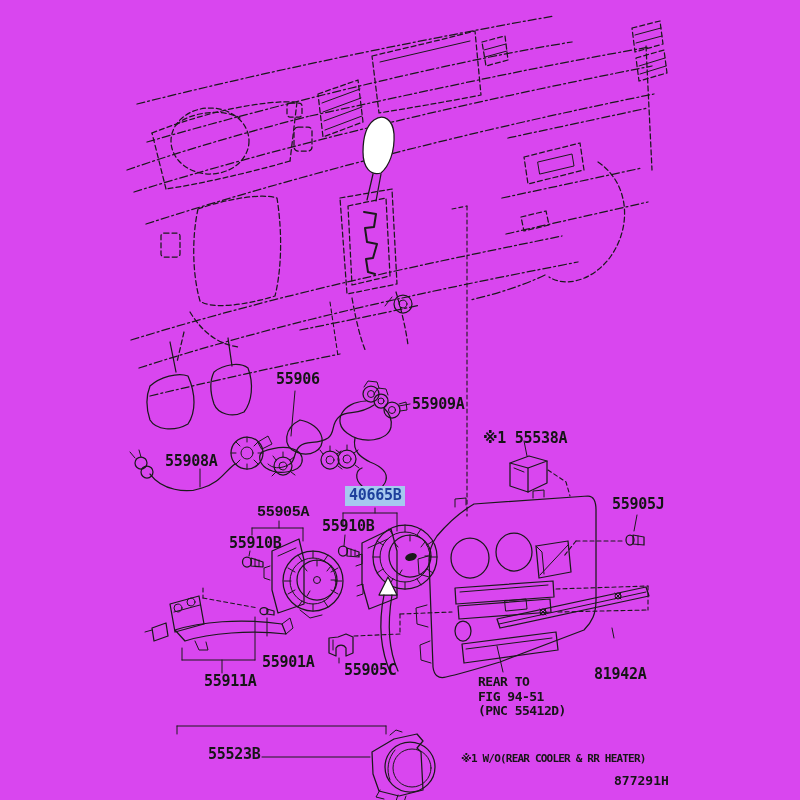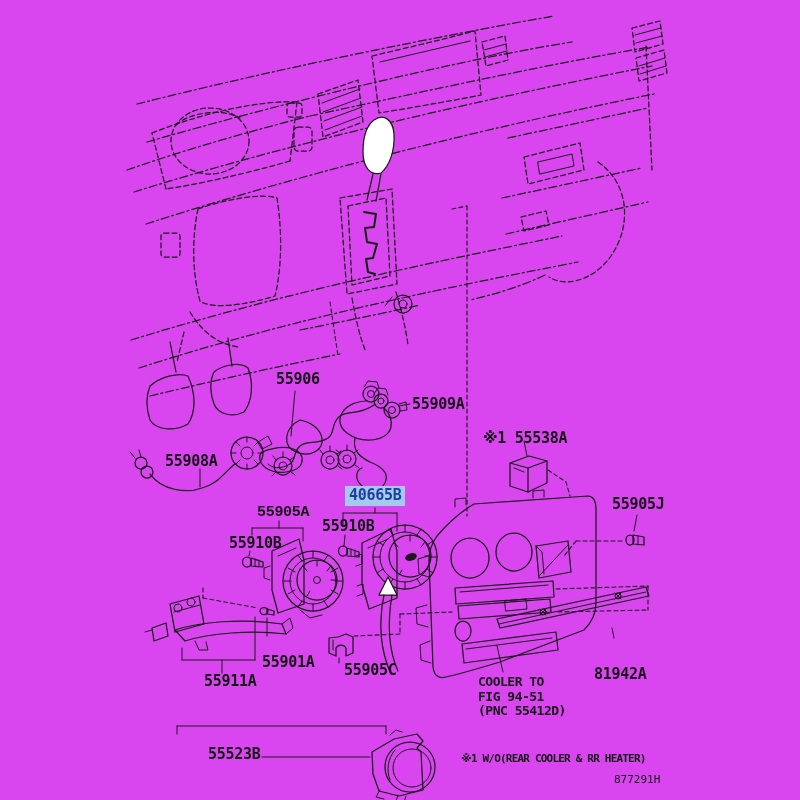--- a/index.html
+++ b/index.html
@@ -6,21 +6,21 @@
   .stage{position:relative;width:800px;height:800px;background:#d946ef;overflow:hidden;
          font-family:"DejaVu Sans Mono","DejaVu Sans",monospace;padding-left:20px;}
   .stage svg{position:absolute;left:0;top:0;}
   .label{position:absolute;font-weight:bold;font-size:15px;line-height:17px;color:#151515;
          white-space:nowrap;letter-spacing:-0.3px;}
   .label.selected{background:#A6C9EF;color:#1D3F9C;padding:1px 4px 2px 4px;}
   .cap{position:absolute;font-weight:bold;font-size:11px;line-height:13px;color:#151515;
        letter-spacing:-0.8px;white-space:nowrap;}
   .refer{position:absolute;font-weight:bold;font-size:13px;line-height:14.5px;color:#151515;
          letter-spacing:-0.5px;white-space:pre;}
-  .figcode{position:absolute;font-weight:normal;font-size:11px;color:#151515;letter-spacing:0;}
+  .figcode{position:absolute;font-weight:bold;font-size:13px;color:#151515;letter-spacing:0;}
   .ln{fill:none;stroke:#1a1a1a;stroke-width:1.25;stroke-linecap:round;stroke-linejoin:round;}
   .thin{stroke-width:1;}
   .hv{stroke-width:2;}
   .dd{stroke-dasharray:8 3 2 3;}   
   .dsh{stroke-dasharray:5 3;}      
   .ref{stroke-dasharray:4 3;stroke-width:1.1;}
   .wfill{fill:#ffffff;}
   .bfill{fill:#1a1a1a;stroke:none;}
 </style>
 </head>
@@ -293,18 +293,18 @@
 <div class="label" style="left:612px;top:496px;">55905J</div>
 <div class="label" style="left:257px;top:504px;font-family:Liberation Mono, monospace;">55905A</div>
 <div class="label" style="left:322px;top:518px;">55910B</div>
 <div class="label" style="left:229px;top:535px;">55910B</div>
 <div class="label" style="left:246px;top:654px;margin-left:16px;">55901A</div>
 <div class="label" style="left:594px;top:638px;margin-top:28px;">81942A</div>
 <div class="label" style="left:312px;top:662px;margin-left:32px;">55905C</div>
 <div class="label" style="left:204px;top:673px;">55911A</div>
 <div class="label" style="left:208px;top:746px;">55523B</div>
 
-<div class="refer" style="left:478px;top:675px;"><span>COOLER TO</span><br><span>FIG 94-51</span><br><span>(PNC 55412D)</span></div>
+<div class="refer" style="left:478px;top:675px;"><span>REAR TO</span><br><span>FIG 94-51</span><br><span>(PNC 55412D)</span></div>
 
 <div class="cap" style="left:461px;top:752px;">※1 W/O(REAR COOLER &amp; RR HEATER)</div>
 <div class="figcode" style="left:614px;top:773px;">877291H</div>
 
 </div>
 
 </body></html>

